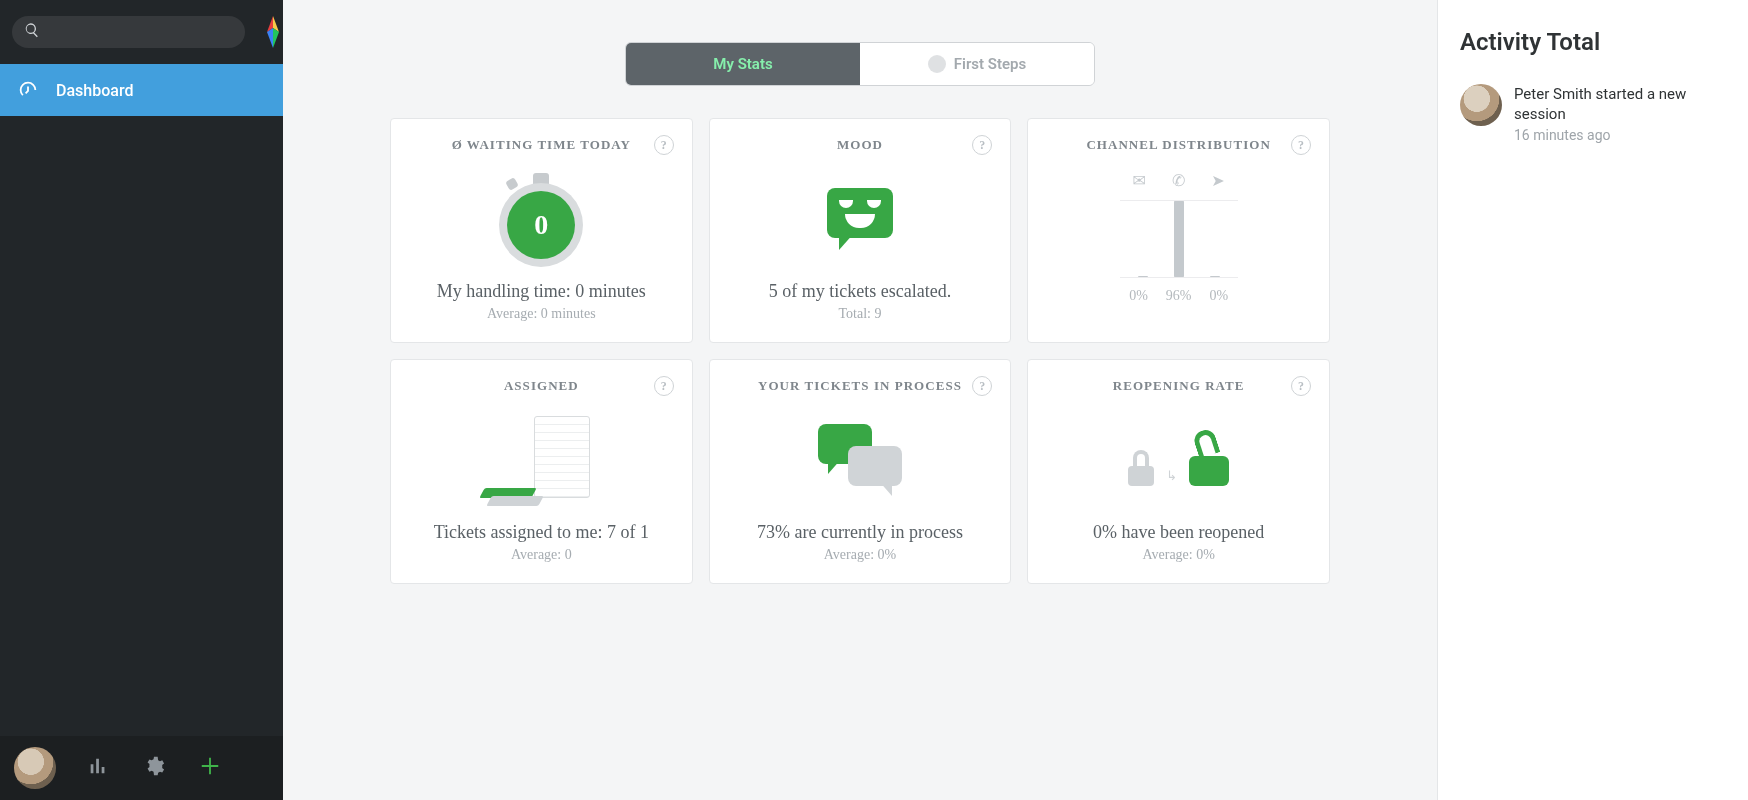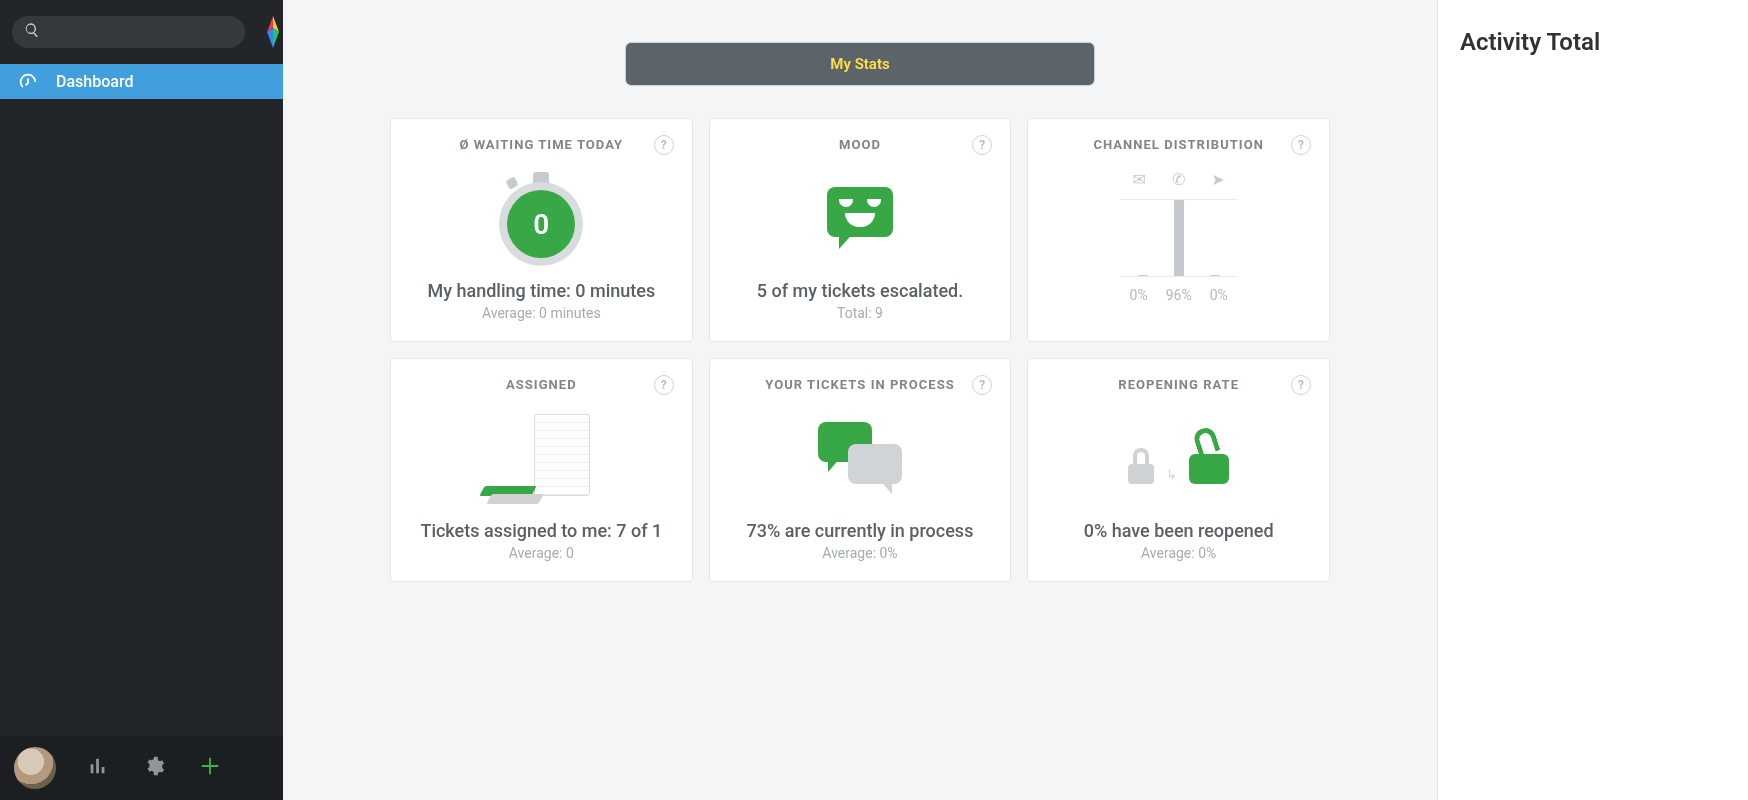--- a/index.html
+++ b/index.html
@@ -44,21 +44,21 @@
   }
   .search-wrap svg{width:16px;height:16px;fill:#cfd3d6;}
   .search-input{
     flex:1;background:transparent;border:none;outline:none;
     color:#cfd3d6;font-size:14px;margin-left:8px;
   }
   .logo{width:40px;height:40px;display:flex;align-items:center;justify-content:center;}
 
   .nav-item{
     display:flex;align-items:center;gap:16px;
-    height:35px;padding:1px 16px;
+    height:52px;padding:1px 16px;
     color:var(--text-light);font-size:16px;font-weight:500;
     cursor:pointer;
   }
   .nav-item.active{background:var(--accent);color:#fff;}
   .nav-item .nav-icon{width:24px;height:24px;display:flex;align-items:center;justify-content:center;}
 
   .sidebar-bottom{
     margin-top:auto;height:64px;
     background:var(--bg-darker);
     display:flex;align-items:center;gap:28px;
@@ -81,33 +81,34 @@
   }
   .tabs{
     width:470px;margin:0 auto 32px auto;
     display:flex;border-radius:6px;overflow:hidden;
     border:1px solid #d0d3d6;
   }
   .tab{
     flex:1;height:42px;display:flex;align-items:center;justify-content:center;
     font-size:15px;font-weight:600;cursor:pointer;gap:8px;
   }
-  .tab.active{background:#5d6469;color:#fde047;}
+  .tab.active{background:#5d6469;color:#86efac;}
   .tab.inactive{background:#fff;color:#a3a9ae;}
   .tab .dot{width:18px;height:18px;border-radius:50%;background:currentColor;opacity:.35;}
 
   .cards{
     max-width:940px;margin:0 auto;
     display:grid;grid-template-columns:repeat(3,1fr);gap:16px;
   }
   .card{
     background:var(--card-bg);border:1px solid var(--card-border);
     border-radius:4px;padding:18px 18px 20px 18px;
     display:flex;flex-direction:column;align-items:center;
     min-height:218px;
+    font-family:Liberation Serif, serif;
   }
   .card-head{
     width:100%;display:flex;align-items:center;justify-content:center;
     position:relative;margin-bottom:18px;
   }
   .card-title{
     font-size:13px;font-weight:700;letter-spacing:.08em;
     color:var(--title-gray);text-align:center;text-transform:uppercase;
   }
   .help{
@@ -242,20 +243,24 @@
       </div>
     </div>
   </aside>
 
   <div class="main">
     <div class="center">
 
       <div class="tabs">
         <div class="tab active">
           <span>My Stats</span>
+        </div>
+        <div class="tab inactive">
+          <span class="dot"></span>
+          <span>First Steps</span>
         </div>
       </div>
 
       <div class="cards">
 
         <div class="card">
           <div class="card-head">
             <div class="card-title">Ø Waiting time today</div>
             <div class="help">?</div>
           </div>
@@ -367,16 +372,23 @@
           </div>
           <div class="card-line1">0% have been reopened</div>
           <div class="card-line2">Average: 0%</div>
         </div>
 
       </div>
     </div>
 
     <aside class="aside">
       <h2>Activity Total</h2>
+      <div class="activity">
+        <div class="avatar-md"></div>
+        <div>
+          <div class="act-text">Peter Smith started a new session</div>
+          <div class="act-time">16 minutes ago</div>
+        </div>
+      </div>
     </aside>
   </div>
 
 </div>
 
 </body></html>

